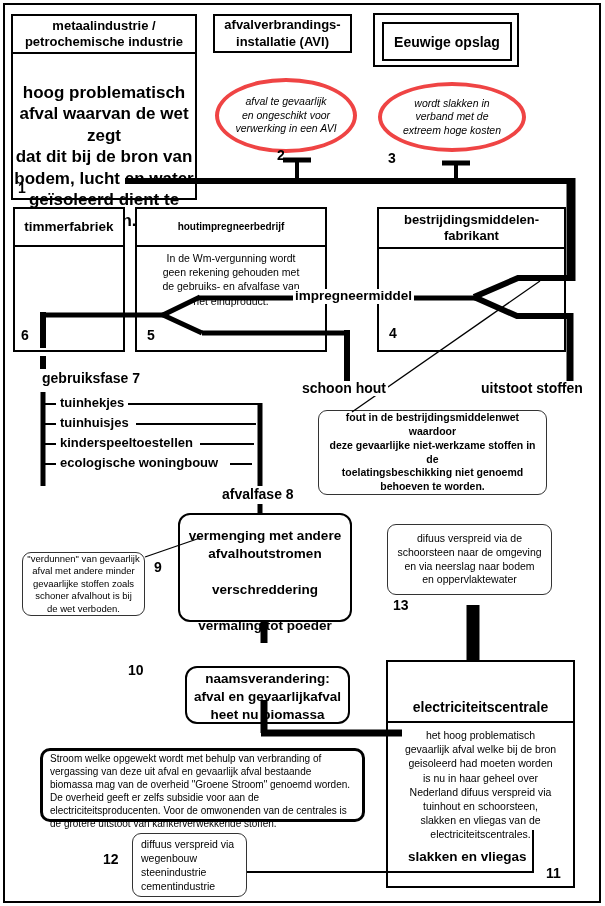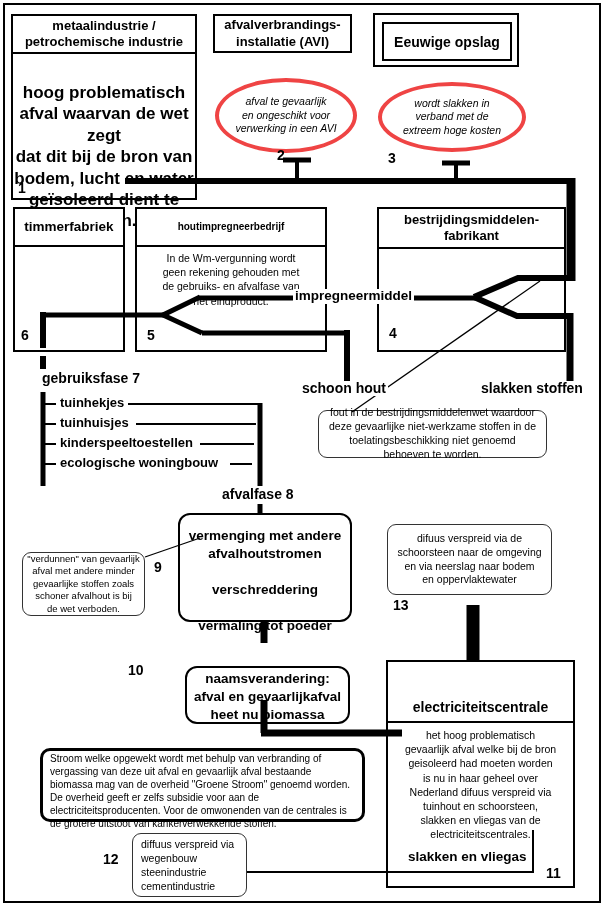--- a/index.html
+++ b/index.html
@@ -73,23 +73,23 @@
   </div>
 
   <div class="box z1" style="left:377px;top:207px;width:189px;height:145px;">
     <div class="hdr" style="height:38px;font-size:13px;">bestrijdingsmiddelen-
 fabrikant</div>
     <div class="num" style="left:10px;bottom:10px;">4</div>
   </div>
 
   <div class="lbl" style="left:293px;top:289px;font-size:13.5px;">impregneermiddel</div>
   <div class="lbl" style="left:300px;top:381px;">schoon hout</div>
-  <div class="lbl" style="left:479px;top:381px;">slakken stoffen</div>
+  <div class="lbl" style="left:479px;top:381px;">uitstoot stoffen</div>
 
-  <div class="note" style="left:318px;top:410px;width:229px;height:48px;">fout in de bestrijdingsmiddelenwet waardoor
+  <div class="note" style="left:318px;top:410px;width:229px;height:85px;font-weight:bold;">fout in de bestrijdingsmiddelenwet waardoor
 deze gevaarlijke niet-werkzame stoffen in de
 toelatingsbeschikking niet genoemd
 behoeven te worden.</div>
 
   <div class="lbl" style="left:8px;top:371px;margin-left:32px;">gebruiksfase  7</div>
   <div class="plbl" style="left:58px;top:396px;">tuinhekjes</div>
   <div class="plbl" style="left:58px;top:416px;">tuinhuisjes</div>
   <div class="plbl" style="left:58px;top:436px;">kinderspeeltoestellen</div>
   <div class="plbl" style="left:58px;top:456px;">ecologische woningbouw</div>
   <div class="lbl" style="left:220px;top:487px;">afvalfase  8</div>

